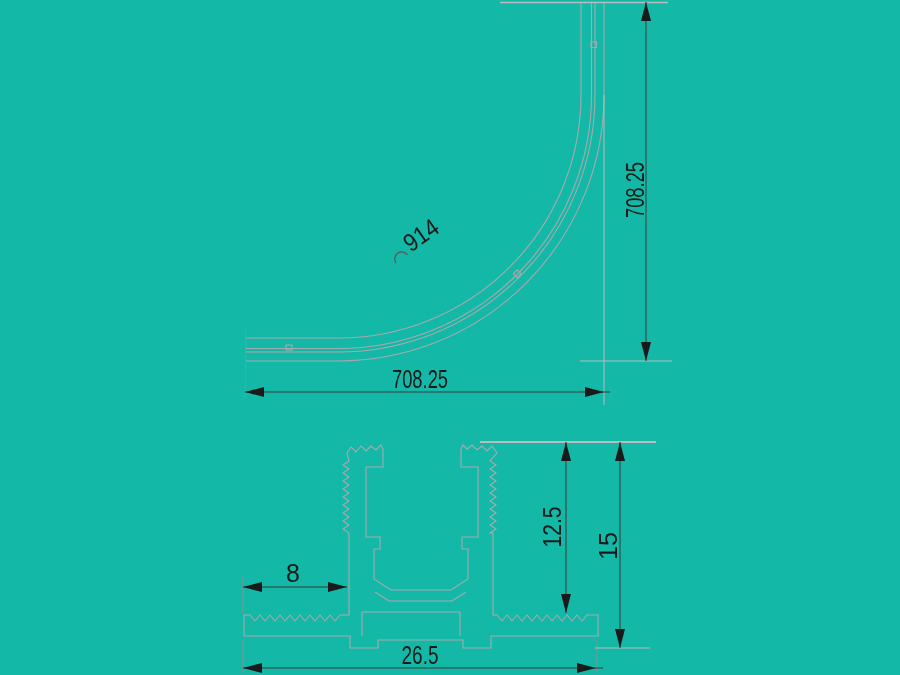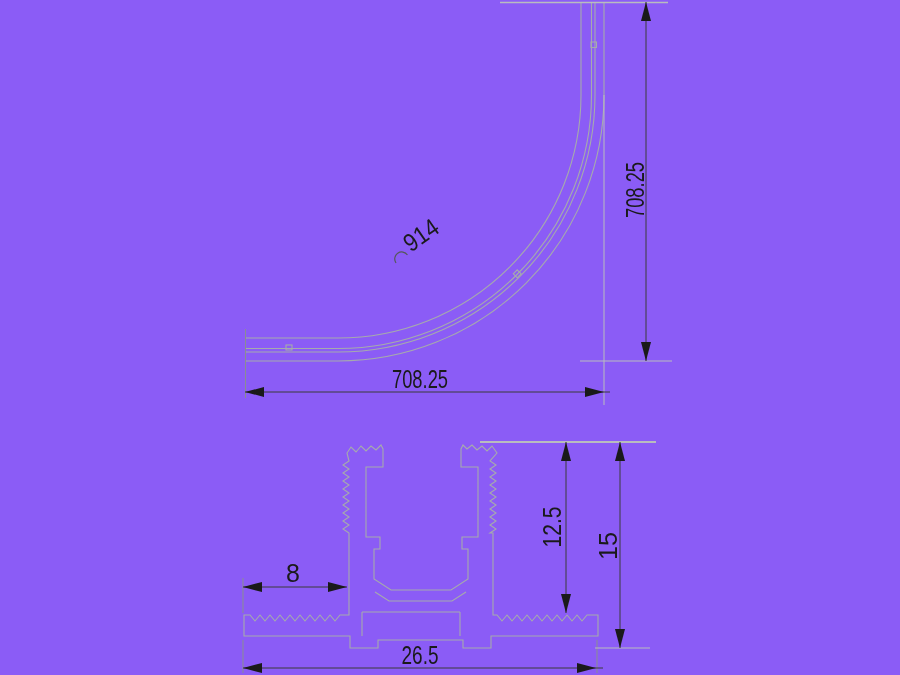--- a/index.html
+++ b/index.html
@@ -1,16 +1,16 @@
 <!DOCTYPE html>
 <html><head>
 <meta charset="utf-8">
 <style>
   html,body{margin:0;padding:0;background:#ffffff;}
-  #canvas{position:relative;width:900px;height:675px;background:#8b5cf6;overflow:hidden;
+  #canvas{position:relative;width:900px;height:675px;background:#14b8a6;overflow:hidden;
           font-family:"Liberation Sans",sans-serif;}
   svg{position:absolute;left:0;top:0;}
   text{font-family:"Liberation Sans",sans-serif;font-size:25px;fill:#1a1a1a;}
   .geom{fill:none;stroke-width:1.1;stroke-linejoin:miter;}
   .dim{stroke-width:1;fill:none;}
   .ext{stroke-width:1;fill:none;}
 </style>
 </head>
 <body>
 

